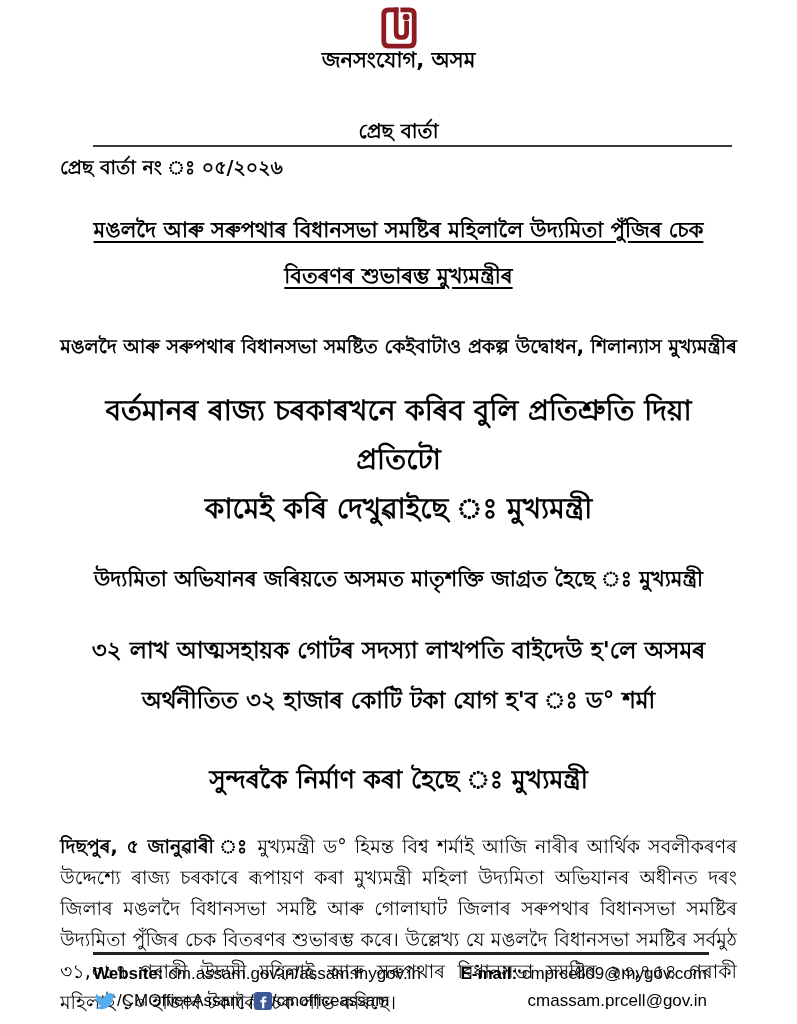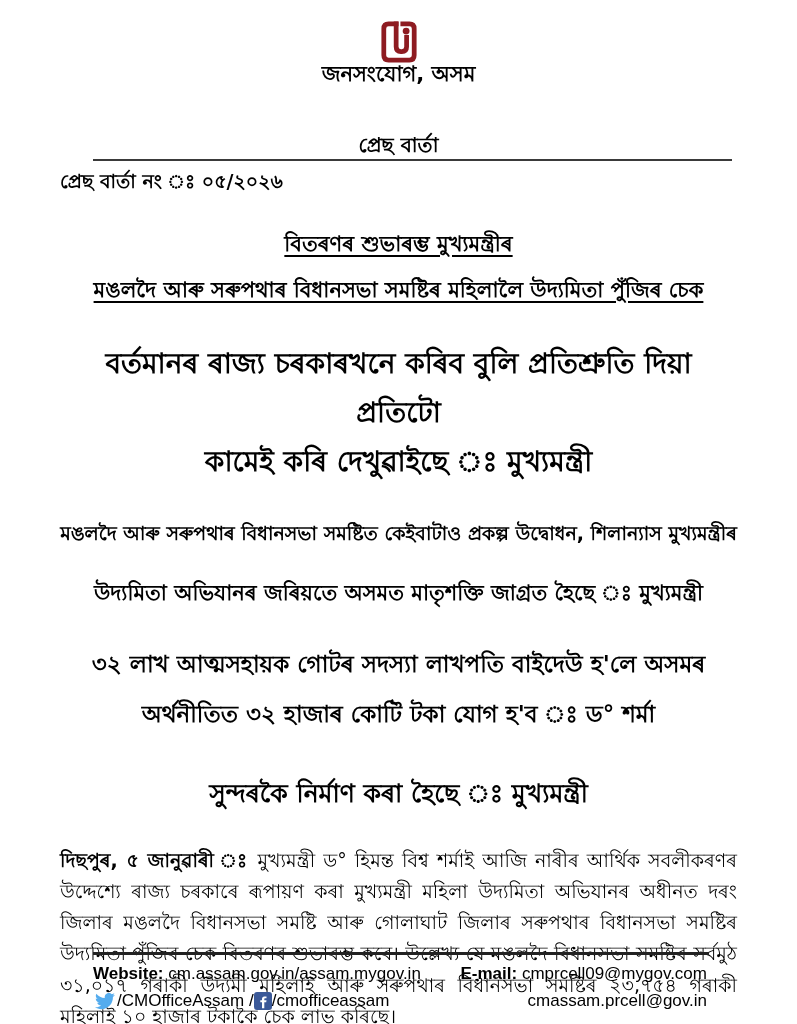--- a/index.html
+++ b/index.html
@@ -6,21 +6,21 @@
   body{
     width:797px;height:1024px;
     font-family:"DejaVu Sans",sans-serif;
     color:#000;
     position:relative;
     overflow:hidden;
   }
   .page{
     box-sizing:border-box;
     width:797px;height:1024px;
-    padding:20px 60px 0 60px;
+    padding:6px 60px 0 60px;
     position:relative;
   }
   
   .masthead{text-align:center;}
   .logo-wrap{height:42px;line-height:42px;}
   .mast-org{font-size:21px;font-weight:bold;line-height:1.18;}
   .mast-cell{font-size:21px;font-weight:bold;line-height:1.22;}
   .mast-doctype{font-size:20px;font-weight:bold;line-height:1.1;margin-top:47px;}
   .top-rule{
     border:none;border-top:2px solid #3a3a3a;
@@ -80,30 +80,30 @@
     </div>
     <div class="mast-org">জনসংযোগ, অসম</div>
     <div class="mast-doctype">প্ৰেছ বাৰ্তা</div>
   </div>
 
   <hr class="top-rule">
 
   <div class="press-no">প্ৰেছ বাৰ্তা নং ঃ ০৫/২০২৬</div>
 
   <div class="hl hl-underlined">
+    <div><span class="u">মঙলদৈ আৰু সৰুপথাৰ বিধানসভা সমষ্টিৰ মহিলালৈ উদ্যমিতা পুঁজিৰ চেক</span></div>
     <div><span class="u">বিতৰণৰ শুভাৰম্ভ মুখ্যমন্ত্ৰীৰ</span></div>
-    <div><span class="u">মঙলদৈ আৰু সৰুপথাৰ বিধানসভা সমষ্টিৰ মহিলালৈ উদ্যমিতা পুঁজিৰ চেক</span></div>
   </div>
+
+  <div class="hl hl-projects">মঙলদৈ আৰু সৰুপথাৰ বিধানসভা সমষ্টিত  কেইবাটাও প্ৰকল্প উদ্বোধন, শিলান্যাস মুখ্যমন্ত্ৰীৰ</div>
 
   <div class="hl hl-main">
     <div>বৰ্তমানৰ ৰাজ্য চৰকাৰখনে কৰিব বুলি প্ৰতিশ্ৰুতি দিয়া প্ৰতিটো</div>
     <div>কামেই কৰি দেখুৱাইছে ঃ মুখ্যমন্ত্ৰী</div>
   </div>
-
-  <div class="hl hl-projects">মঙলদৈ আৰু সৰুপথাৰ বিধানসভা সমষ্টিত  কেইবাটাও প্ৰকল্প উদ্বোধন, শিলান্যাস মুখ্যমন্ত্ৰীৰ</div>
 
   <div class="hl hl-matri">উদ্যমিতা অভিযানৰ জৰিয়তে অসমত মাতৃশক্তি জাগ্ৰত হৈছে ঃ মুখ্যমন্ত্ৰী</div>
 
   <div class="hl hl-lakhpati">
     <div>৩২ লাখ আত্মসহায়ক গোটৰ সদস্যা লাখপতি বাইদেউ হ'লে অসমৰ</div>
     <div>অৰ্থনীতিত ৩২ হাজাৰ কোটি টকা যোগ হ'ব ঃ ড° শৰ্মা</div>
   </div>
 
   <div class="hl hl-schools">
     <div>সুন্দৰকৈ নিৰ্মাণ কৰা হৈছে ঃ মুখ্যমন্ত্ৰী</div>

